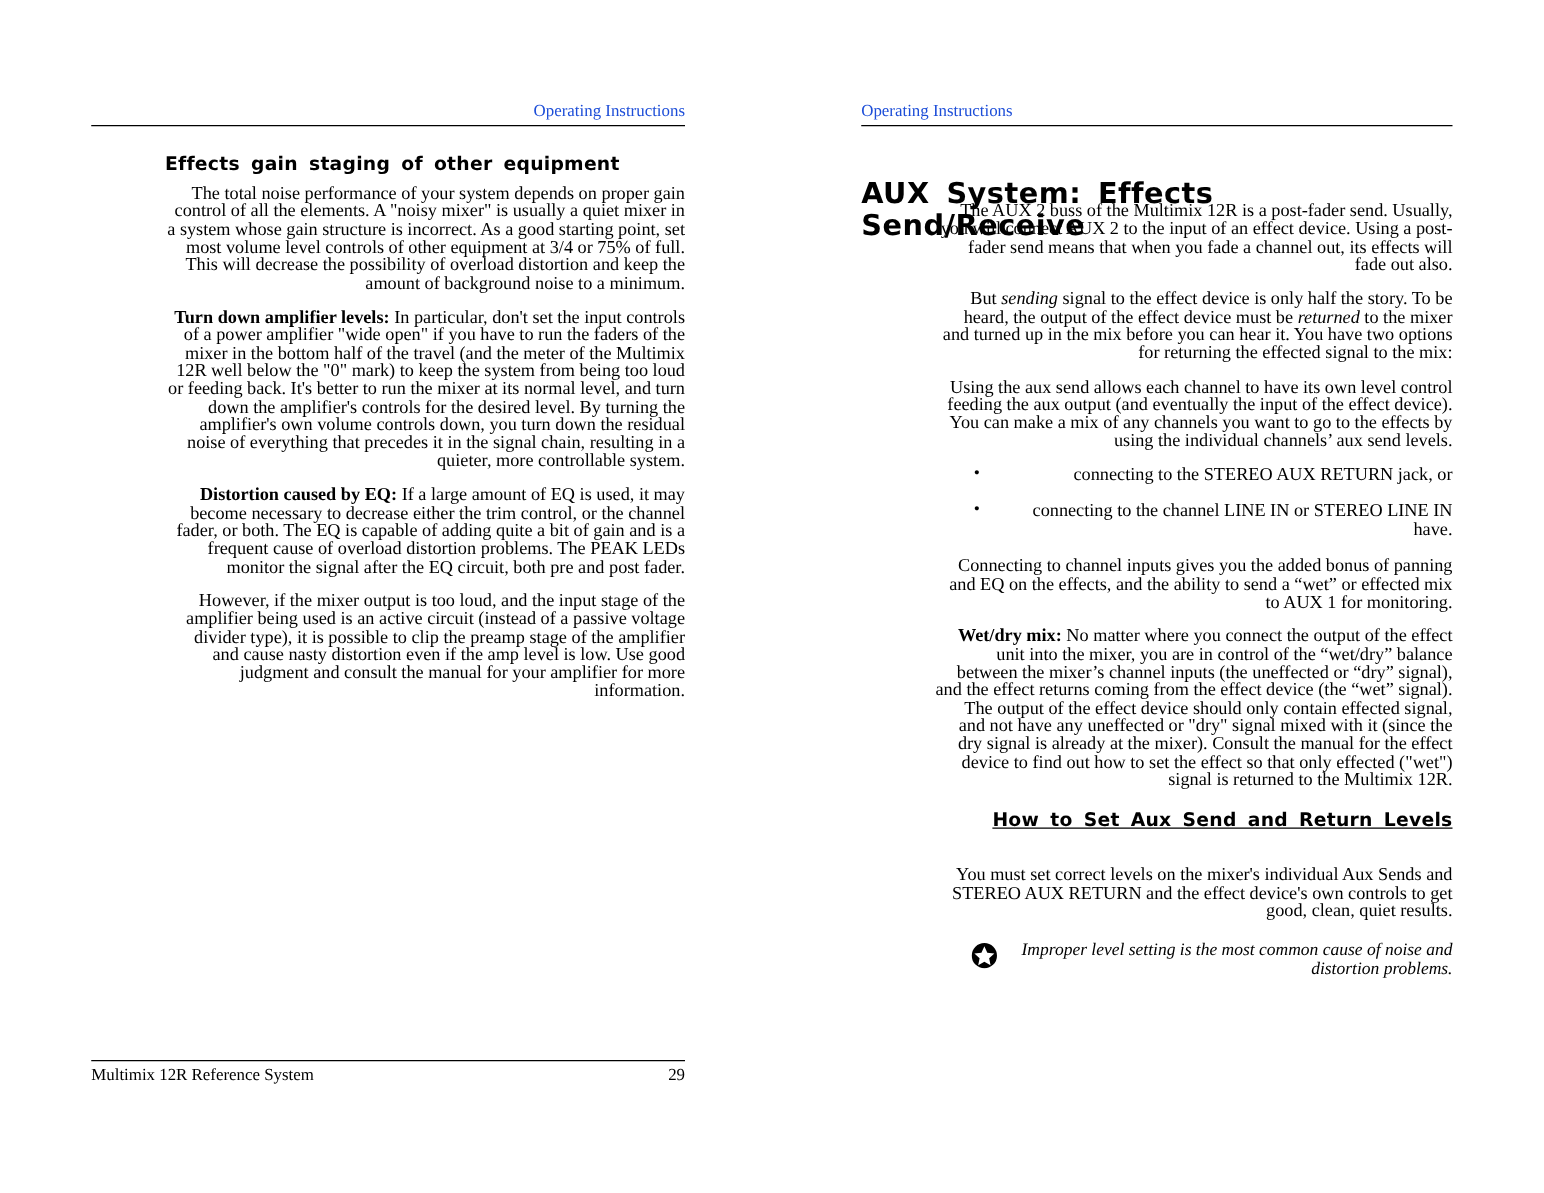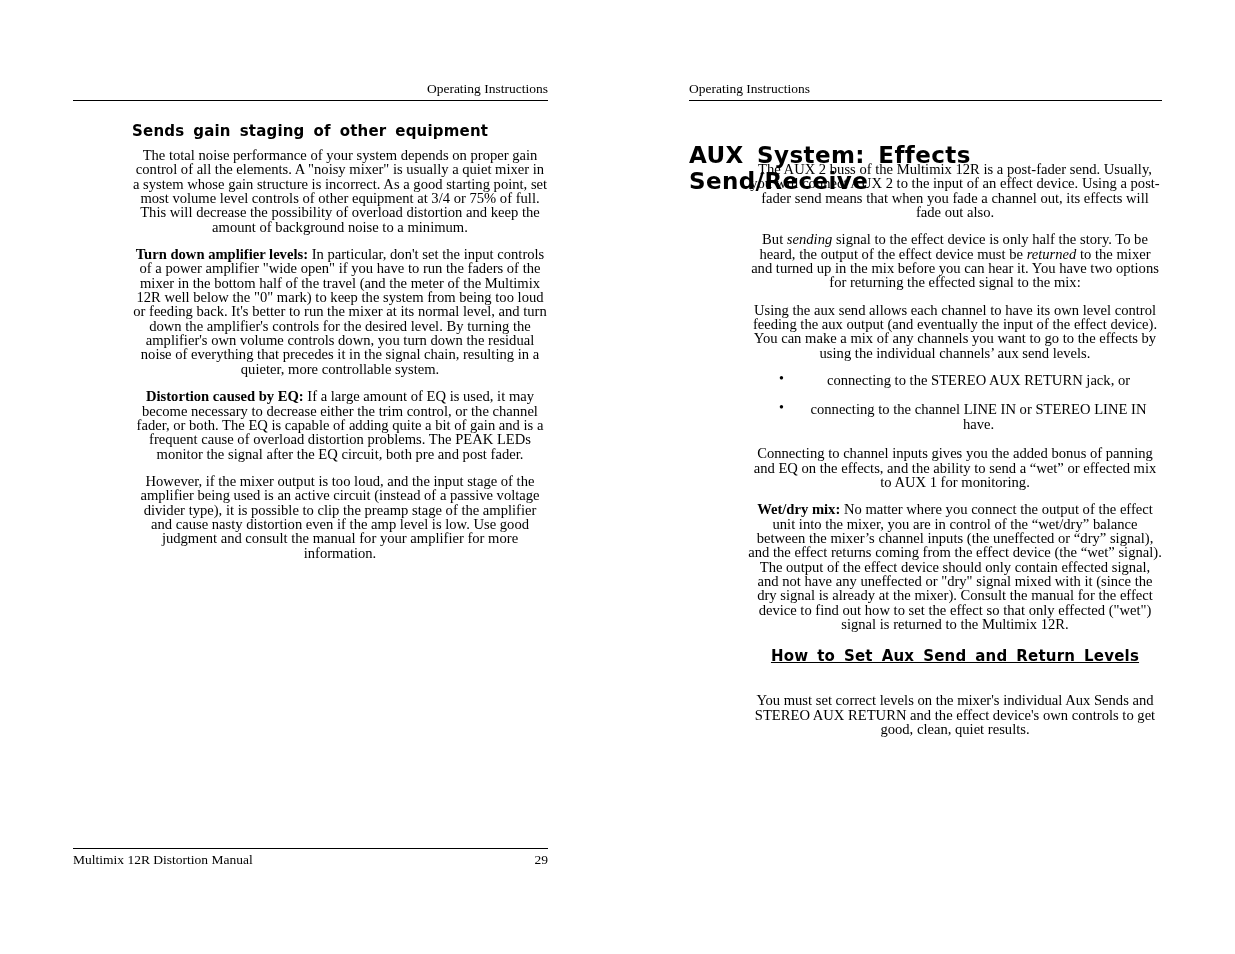--- a/index.html
+++ b/index.html
@@ -24,21 +24,21 @@
     top: 0;
   }
   .page-left  { left: 73px;  width: 475px; }
   .page-right { left: 689px; width: 473px; }
 
   
   .runhead {
     font-family: "Liberation Serif", "DejaVu Serif", serif;
     font-size: 13.5px;
     line-height: 1.1;
-    color: #000000;
+    color: #1d4ed8;
     padding-bottom: 3px;
   }
   .runhead-right-align { text-align: right; }
   .runhead-left-align  { text-align: left; }
 
   .head-rule {
     border-bottom: 1.6px solid #000;
     width: 100%;
     margin: 0;
   }
@@ -69,21 +69,21 @@
     letter-spacing: 0.2px;
     word-spacing: 3.5px;
     margin: 0;
     line-height: 1.2;
   }
 
   
   .body-col {
     font-size: 14.6px;
     line-height: 14.35px;
-    text-align: center;
+    text-align: right;
   }
   p.para {
     margin: 0 0 13px 0;
     line-height: 14.35px;
   }
 
   .run-in {
     font-weight: bold;
   }
   .ital { font-style: italic; }
@@ -151,21 +151,21 @@
 <body>
 
 <div class="page page-left">
 
   <div id="left-runhead-block">
     <div class="runhead runhead-right-align">Operating Instructions</div>
     <div class="head-rule"></div>
   </div>
 
   <div id="left-heading">
-    <h2 class="section-head">Sends gain staging of other equipment</h2>
+    <h2 class="section-head">Effects gain staging of other equipment</h2>
   </div>
 
   <div id="left-body" class="body-col">
 
     <p class="para">The total noise performance of your system depends on proper gain control of all the elements.  A "noisy mixer" is usually a quiet mixer in a system whose gain structure is incorrect.  As a good starting point, set most volume level controls of other equipment at 3/4 or 75% of full.  This will decrease the possibility of overload distortion and keep the amount of background noise to a minimum.</p>
 
     <p class="para">
       <span class="run-in">Turn down amplifier levels:</span><span>  In particular, don't set the input controls of a power amplifier "wide open" if you have to run the faders of the mixer in the bottom half of the travel (and the meter of the Multimix 12R well below the "0" mark) to keep the system from being too loud or feeding back.  It's better to run the mixer at its normal level, and turn down the amplifier's controls for the desired level.  By turning the amplifier's own volume controls down, you turn down the residual noise of everything that precedes it in the signal chain, resulting in a quieter, more controllable system.</span>
     </p>
 
@@ -173,21 +173,21 @@
       <span class="run-in">Distortion caused by EQ:</span><span>  If a large amount of EQ is used, it may become necessary to decrease either the trim control, or the channel fader, or both. The EQ is capable of adding quite a bit of gain and is a frequent cause of overload distortion problems.  The PEAK LEDs monitor the signal after the EQ circuit, both pre and post fader.</span>
     </p>
 
     <p class="para">However, if the mixer output is too loud, and the input stage of the amplifier being used is an active circuit (instead of a passive voltage divider type), it is possible to clip the preamp stage of the amplifier and cause nasty distortion even if the amp level is low.  Use good judgment and consult the manual for your amplifier for more information.</p>
 
   </div>
 
   <div id="left-footer">
     <div class="footer-rule"></div>
     <div class="footer-row">
-      <span>Multimix 12R Distortion Manual</span>
+      <span>Multimix 12R Reference System</span>
       <span>29</span>
     </div>
   </div>
 
 </div>
 
 <div class="page page-right">
 
   <div id="right-runhead-block">
     <div class="runhead runhead-left-align">Operating Instructions</div>
@@ -220,16 +220,26 @@
     <p class="para">Connecting to channel inputs gives you the added bonus of panning and EQ on the effects, and the ability to send a “wet” or effected mix to AUX 1 for monitoring.</p>
 
     <p class="para">
       <span class="run-in">Wet/dry mix:</span><span>  No matter where you connect the output of the effect unit into the mixer, you are in control of the “wet/dry” balance between the mixer’s channel inputs (the uneffected or “dry” signal), and the effect returns coming from the effect device (the “wet” signal).  The output of the effect device should only contain effected signal, and not have any uneffected or "dry" signal mixed with it (since the dry signal is already at the mixer).   Consult the manual for the effect device to find out how to set the effect so that only effected ("wet") signal is returned to the Multimix 12R.</span>
     </p>
 
     <h2 class="sub-head" style="margin-top:16px;text-decoration:underline;">How to Set Aux Send and Return Levels</h2>
 
     <p class="para" style="margin-top:28px; margin-bottom:17px;">You must set correct levels on the mixer's individual Aux Sends and STEREO AUX RETURN and the effect device's own controls to get good, clean, quiet results.</p>
 
+    <div class="note">
+      <span class="star-badge">
+        <svg viewBox="0 0 100 100" width="21" height="21" aria-hidden="true">
+          <circle cx="50" cy="50" r="48" fill="#000000"></circle>
+          <polygon fill="#ffffff" points="50,14 61.2,38.6 88,41.8 68.2,60.1 73.6,86.6 50,73.2 26.4,86.6 31.8,60.1 12,41.8 38.8,38.6">
+          </polygon>
+        </svg>
+      </span>
+      <span>Improper level setting is the most common cause of noise and distortion problems.</span>
+    </div>
 
   </div>
 
 </div>
 
 </body></html>

